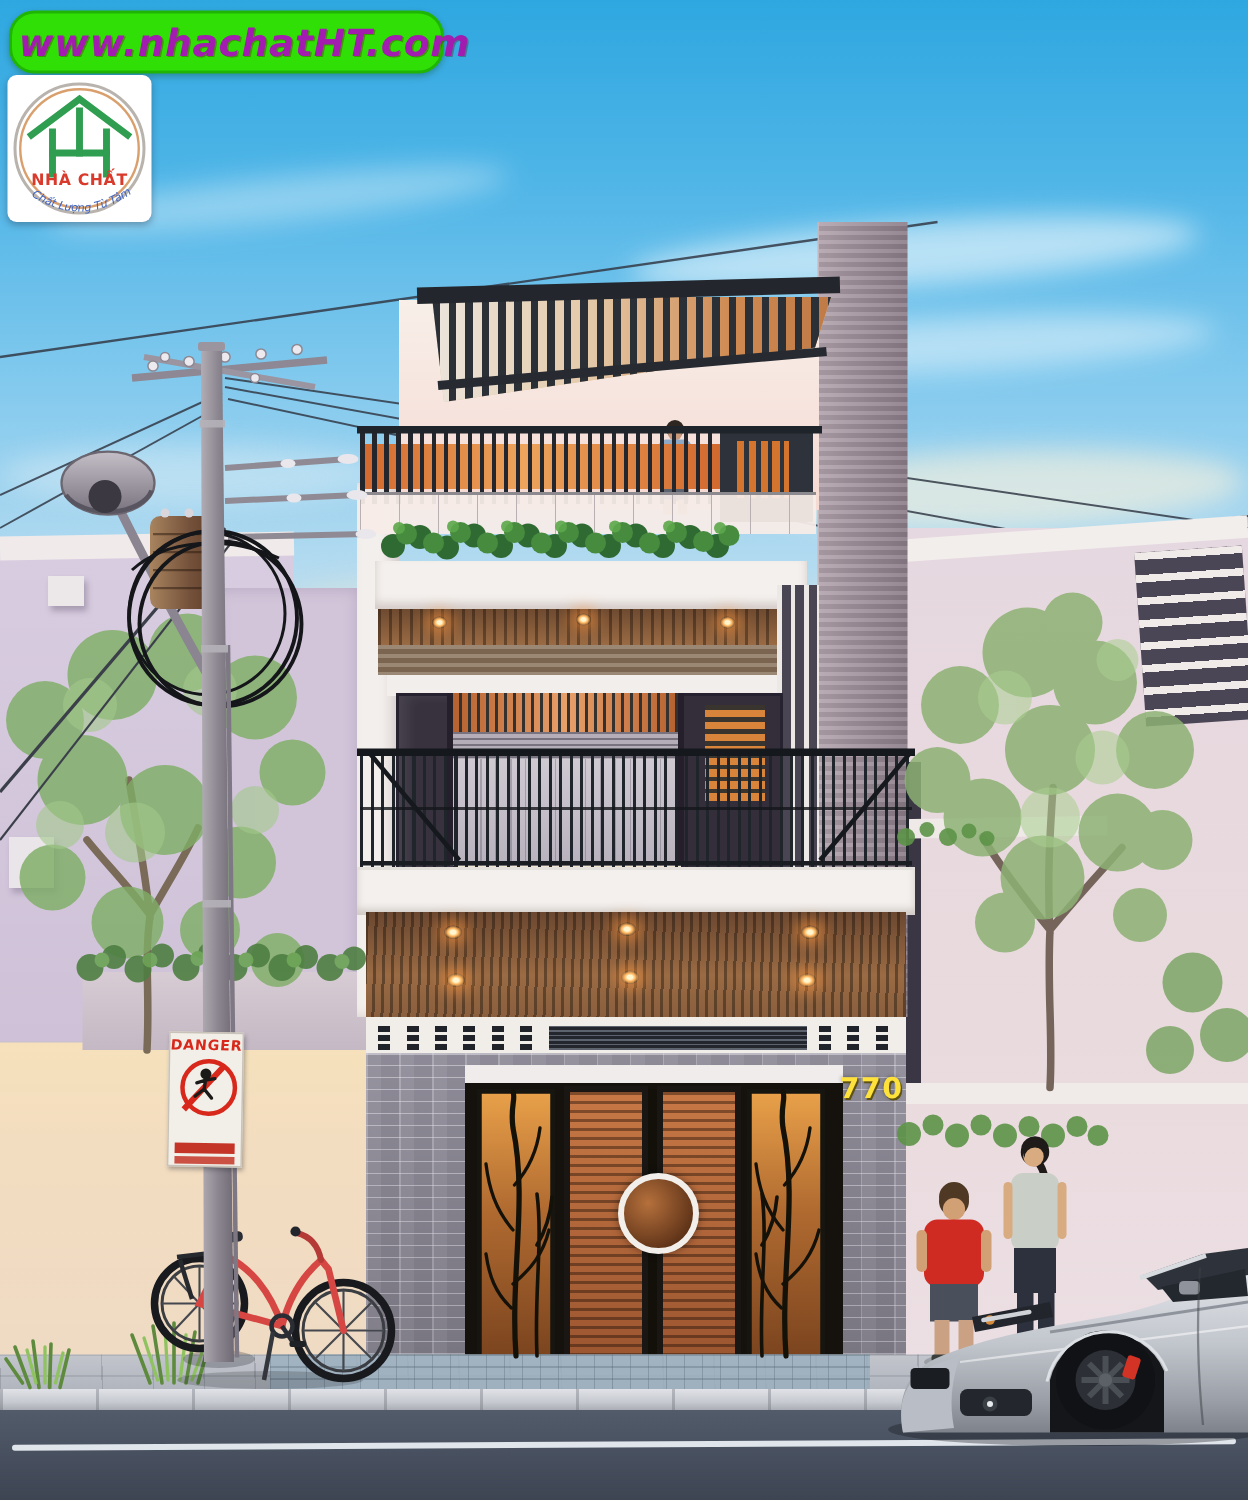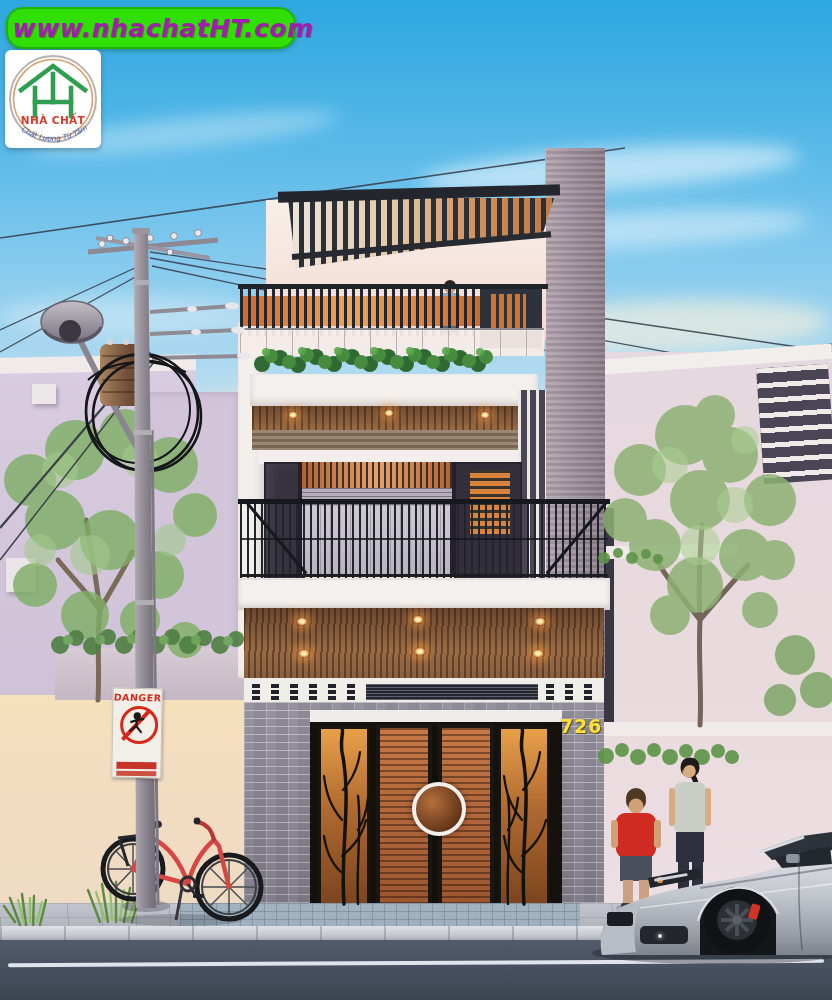--- a/index.html
+++ b/index.html
@@ -170,21 +170,21 @@
        border:4px solid #191613;box-sizing:border-box;"></div>
   <div class="abs" style="left:438px;top:724px;width:56px;height:184px;
        background:#b3663c;background-image:repeating-linear-gradient(180deg,rgba(40,20,10,.45) 0 2px,rgba(0,0,0,0) 2px 6px),linear-gradient(180deg,#c77845,#9c5630);
        border:4px solid #191613;box-sizing:border-box;"></div>
   <div class="abs" style="left:432px;top:726px;width:6px;height:180px;background:#121009;"></div>
   <div class="abs" style="left:412px;top:782px;width:46px;height:46px;border-radius:50%;
        border:4px solid #f2efea;background:radial-gradient(circle at 35% 35%,#b5703c,#5f3318 75%);box-shadow:0 0 6px rgba(0,0,0,.45);"></div>
   <div class="abs" style="left:308px;top:904px;width:256px;height:9px;background:#8a8790;border-top:1px solid #5f5c66;"></div>
 
   <div class="abs" style="left:558px;top:715px;width:46px;height:22px;text-align:center;color:#ffe13c;font-size:19px;font-weight:800;letter-spacing:1px;
-       text-shadow:1px 1px 0 #5f5210,0 0 3px rgba(0,0,0,.4);font-family:'DejaVu Sans',sans-serif;">726</div>
+       text-shadow:1px 1px 0 #5f5210,0 0 3px rgba(0,0,0,.4);font-family:'DejaVu Sans',sans-serif;">770</div>
 
   <div class="abs" style="left:0;top:903px;width:832px;height:28px;
        background:linear-gradient(180deg,#c2c5cc,#aeb2bb);
        background-image:repeating-linear-gradient(88deg,rgba(90,94,104,.25) 0 1px,rgba(0,0,0,0) 1px 34px),repeating-linear-gradient(180deg,rgba(90,94,104,.18) 0 1px,rgba(0,0,0,0) 1px 14px),linear-gradient(180deg,#c2c5cc,#aeb2bb);"></div>
   <div class="abs" style="left:180px;top:903px;width:400px;height:26px;background:#9cb0bf;opacity:.85;
        background-image:repeating-linear-gradient(90deg,rgba(70,90,105,.35) 0 1px,rgba(0,0,0,0) 1px 12px),repeating-linear-gradient(180deg,rgba(70,90,105,.35) 0 1px,rgba(0,0,0,0) 1px 8px);"></div>
   <div class="abs" style="left:0;top:926px;width:832px;height:16px;
        background:linear-gradient(180deg,#e0e2e7,#c6c9cf 55%,#9fa3ac);
        background-image:repeating-linear-gradient(90deg,rgba(100,104,112,.35) 0 2px,rgba(0,0,0,0) 2px 64px),linear-gradient(180deg,#e0e2e7,#c6c9cf 55%,#9fa3ac);"></div>
   <div class="abs" style="left:0;top:940px;width:832px;height:60px;background:linear-gradient(180deg,#525b6a,#3d4553);"></div>

